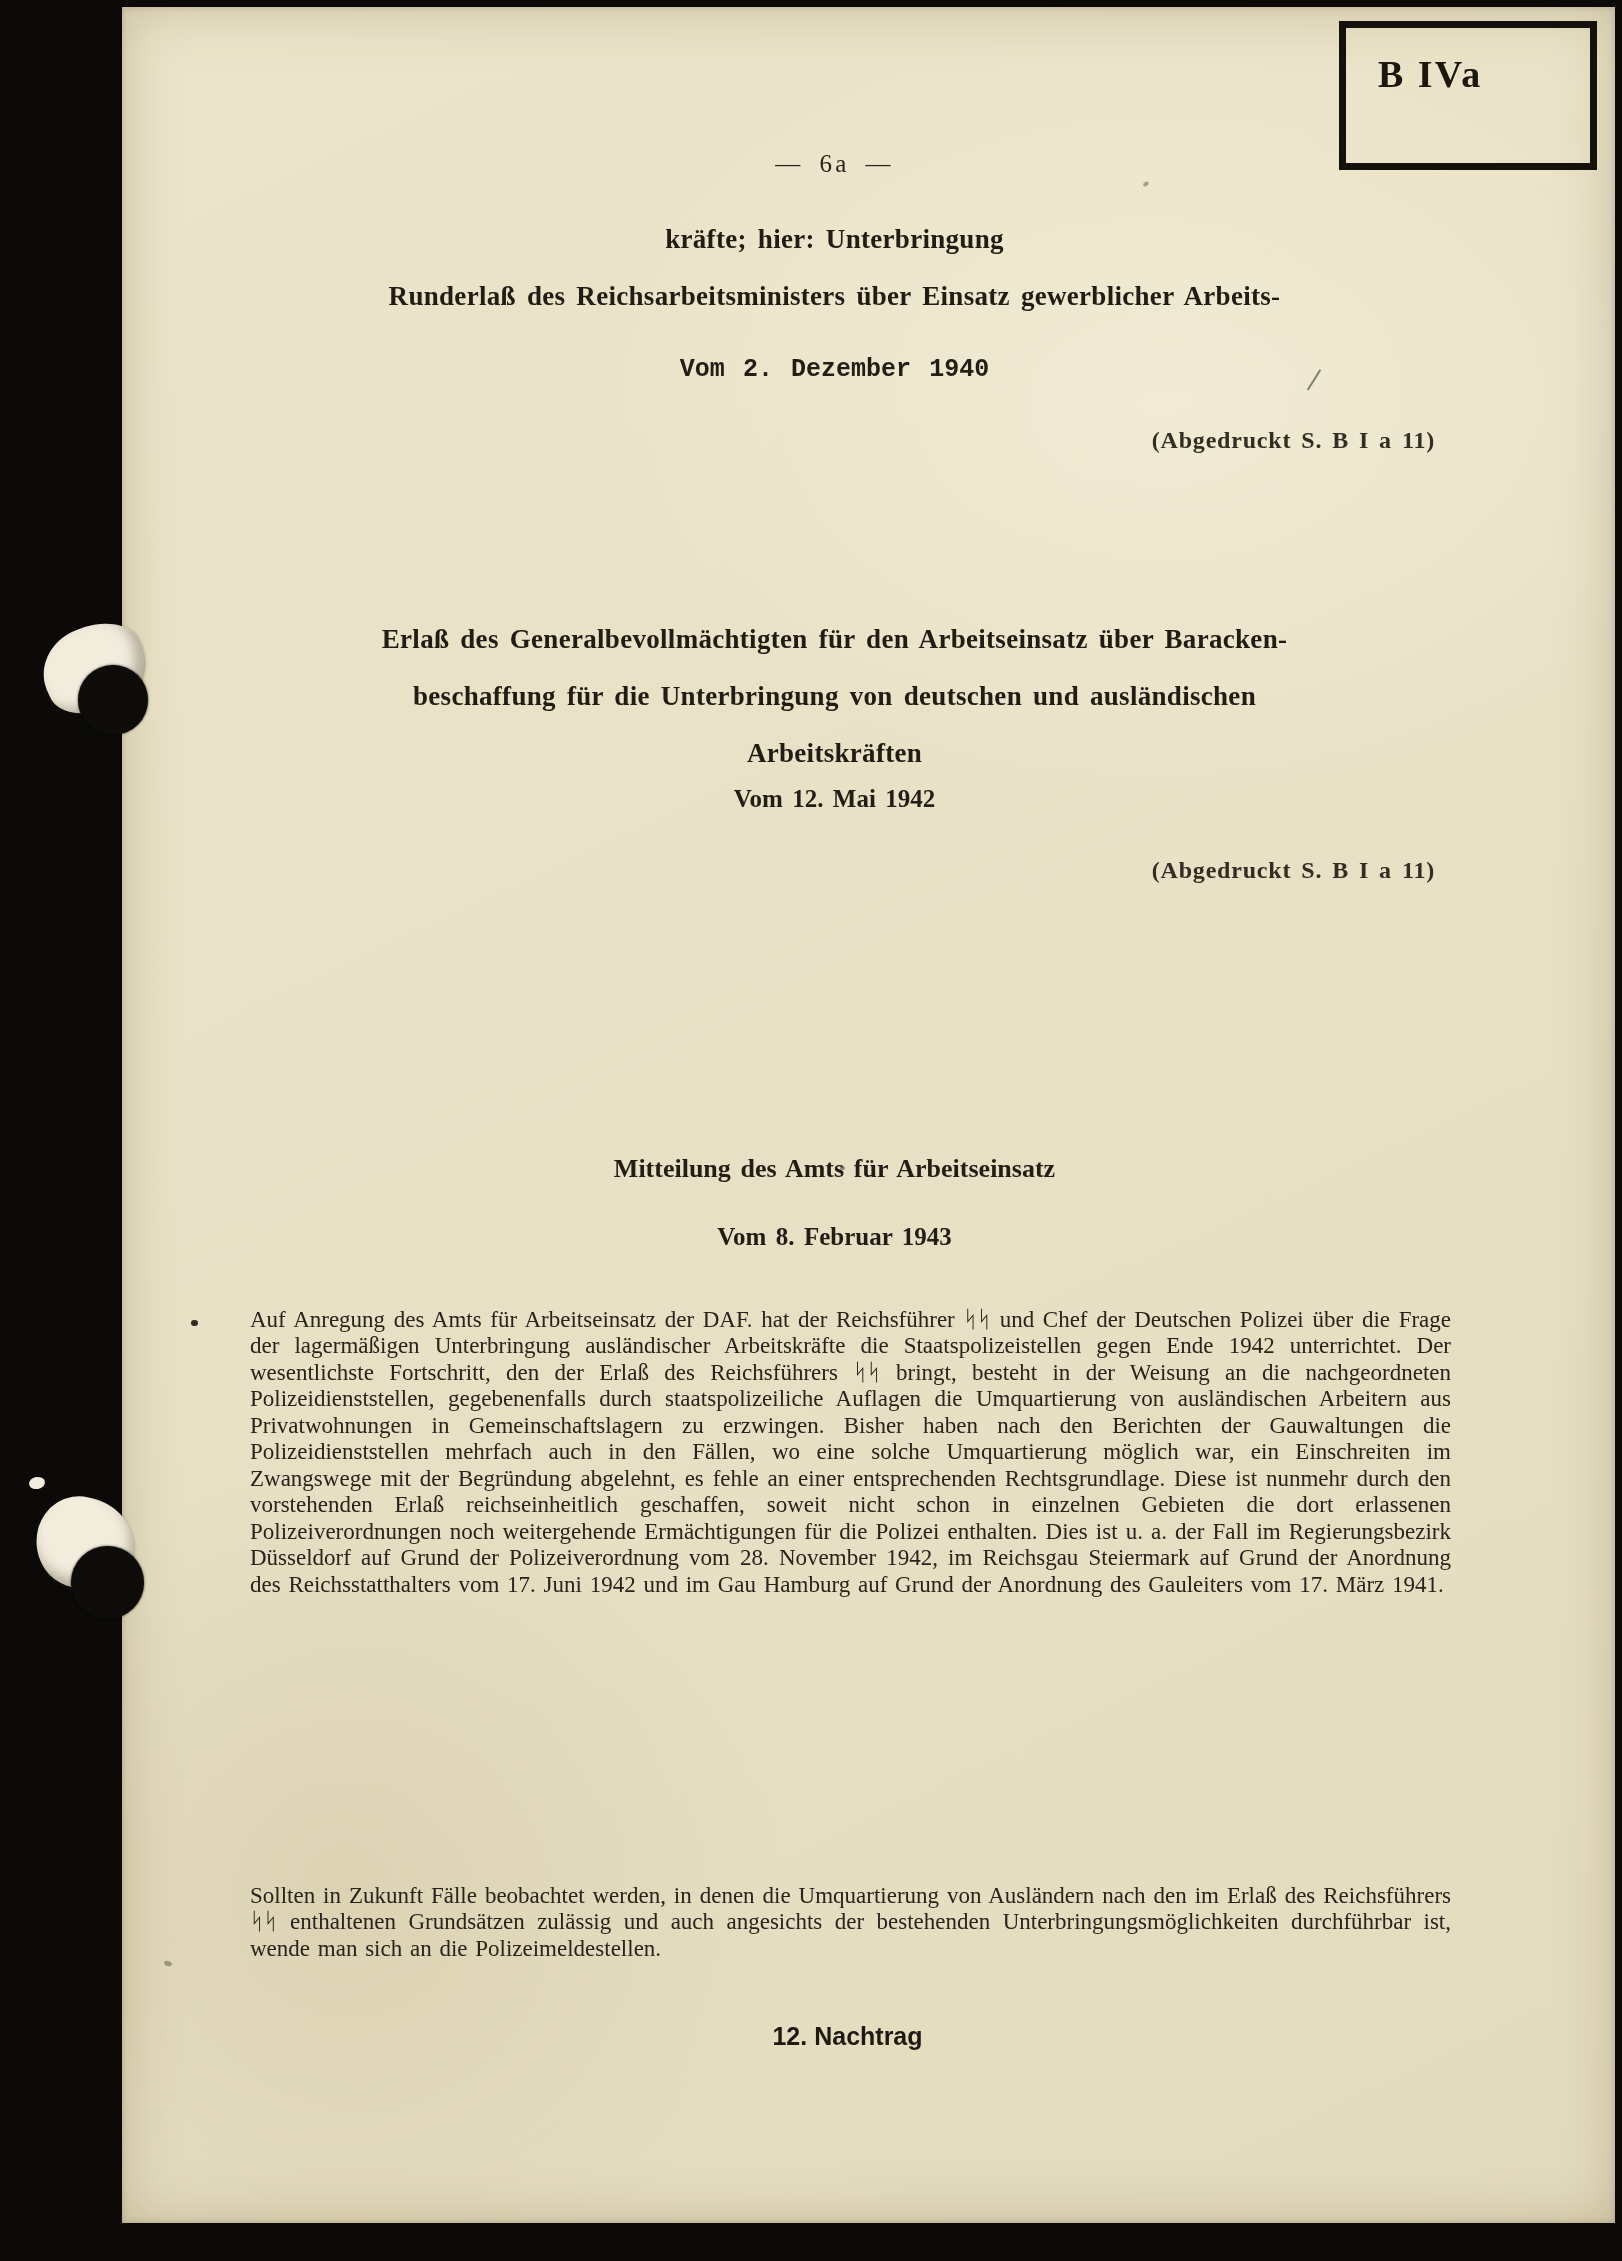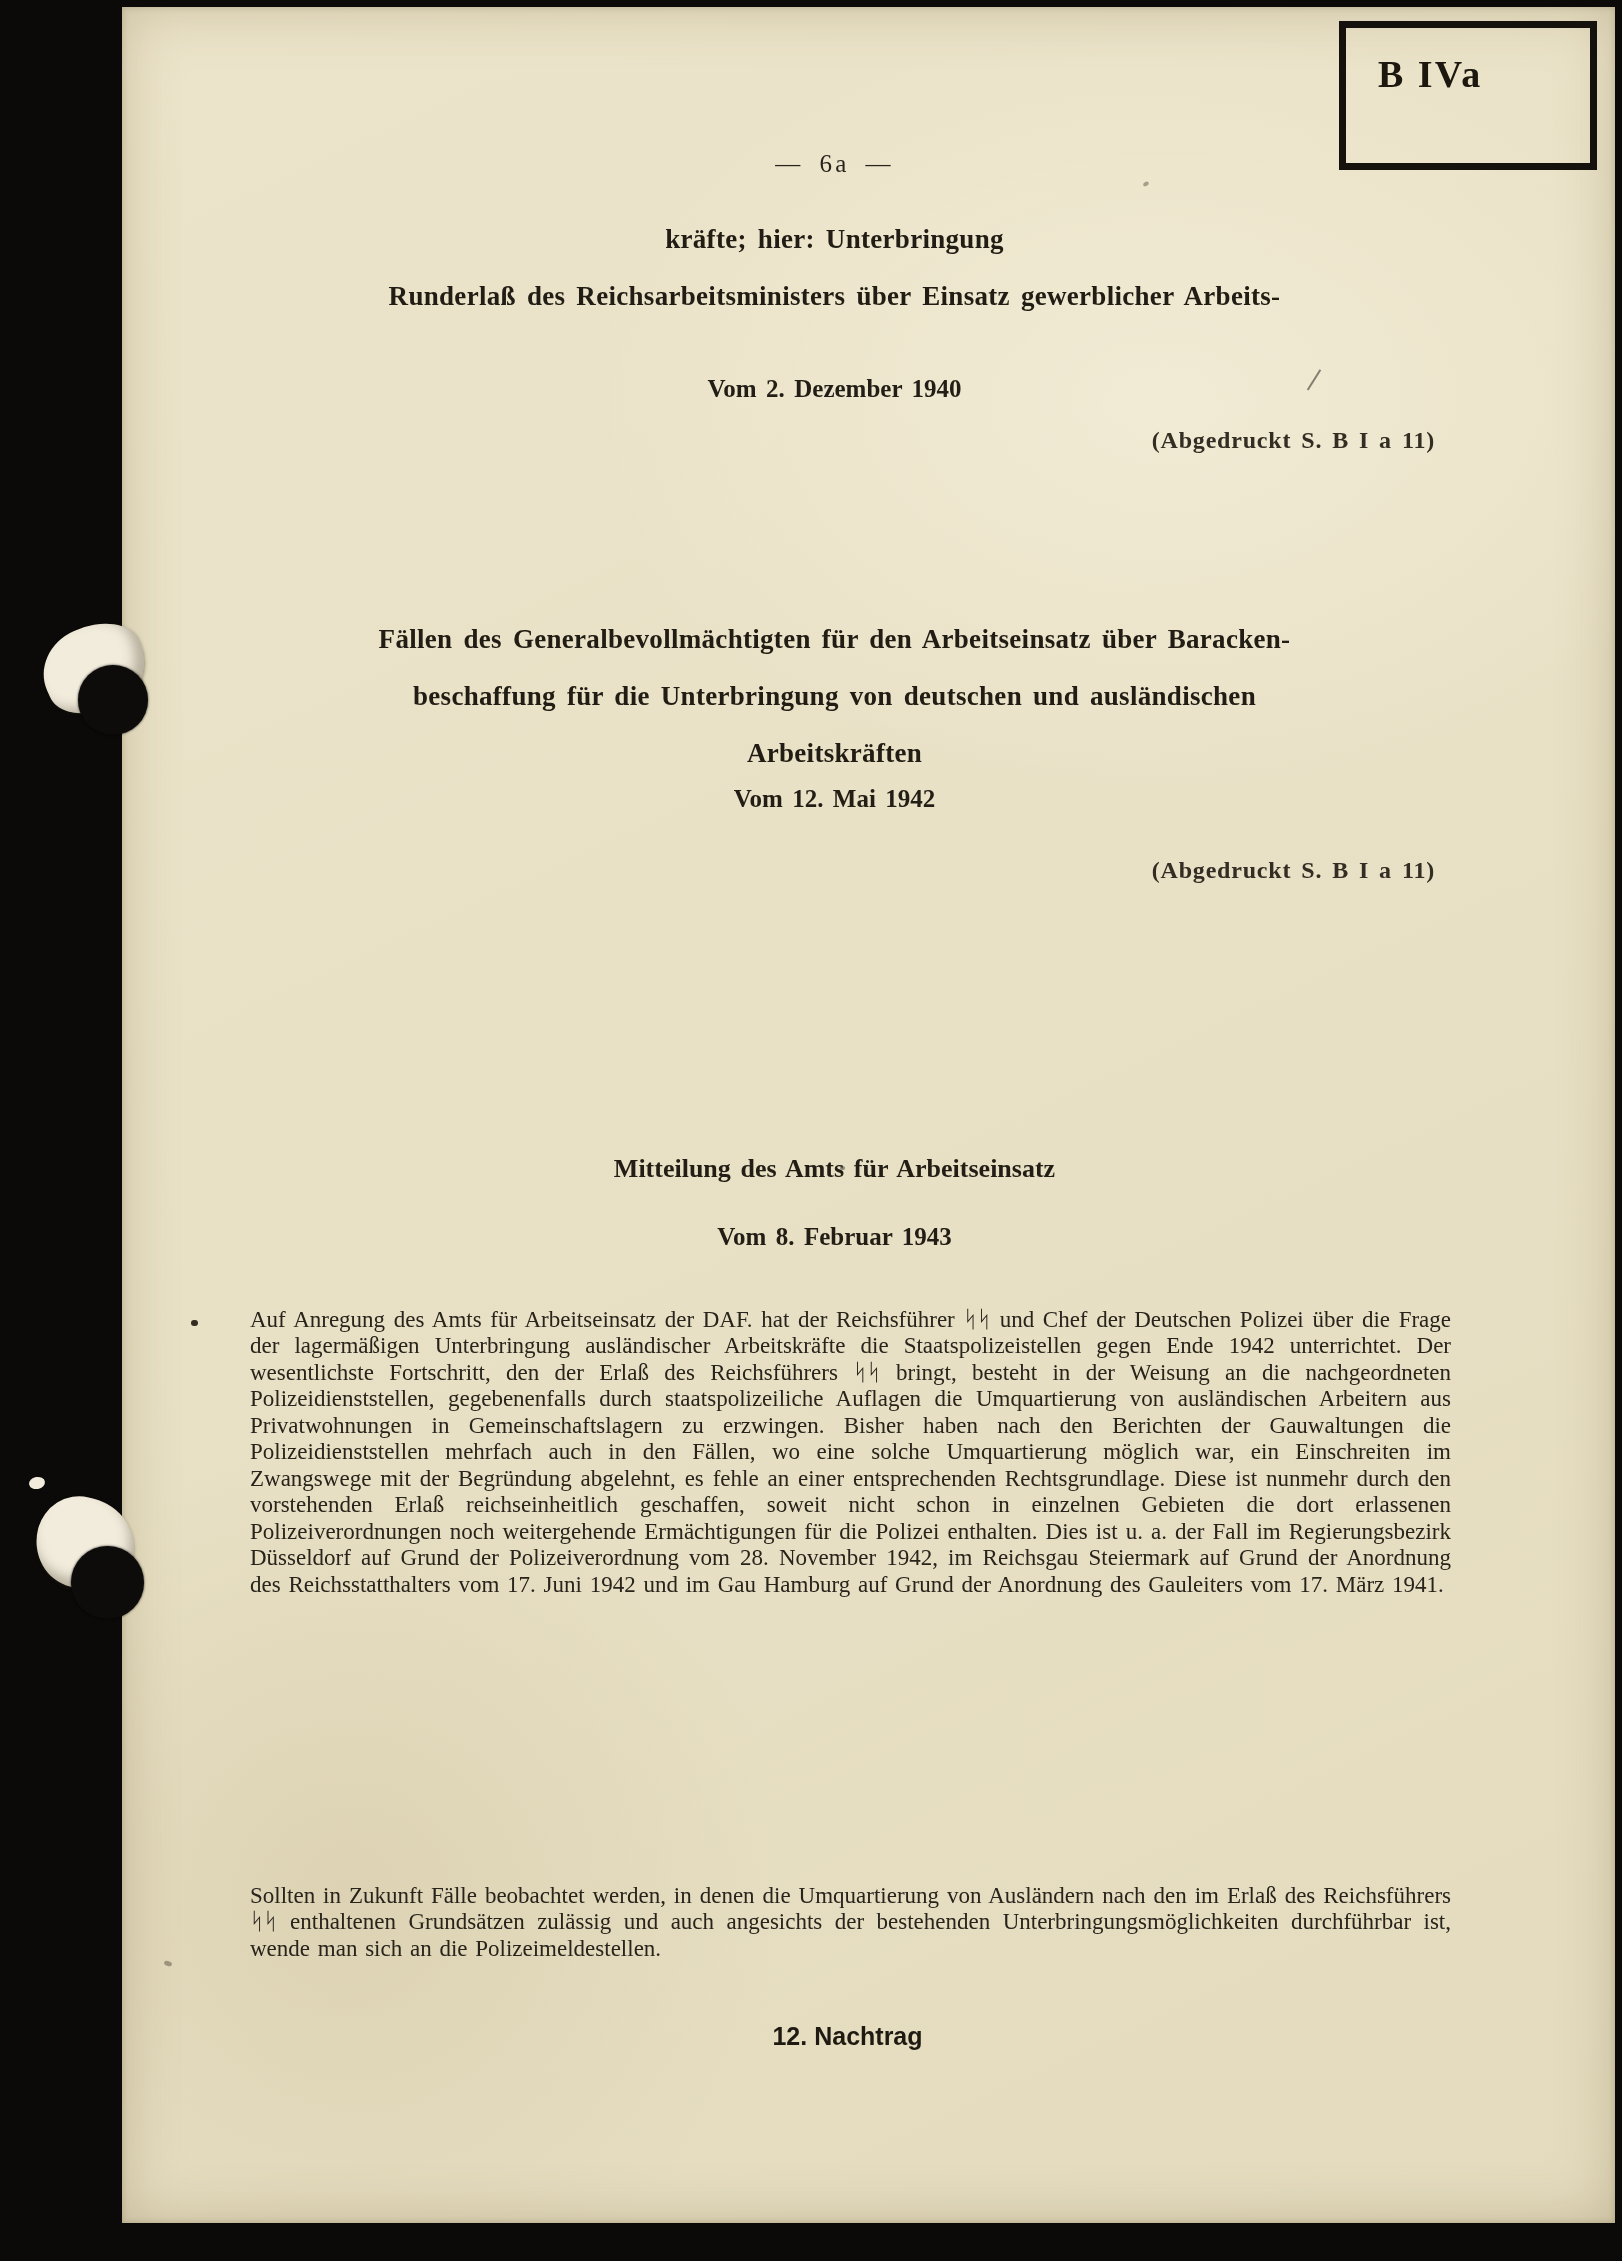--- a/index.html
+++ b/index.html
@@ -167,21 +167,21 @@
   .ink-speck-3 {
     position: absolute; left: 42px; top: 1954px;
     width: 8px; height: 4.9px; border-radius: 50%;
     background: #3a342a; opacity: 0.4;
     transform: rotate(20deg);
   }
 
   
   #pn        { top: 143px; }
   #s0-title  { top: 204px; }
-  #s0-date   { top: 366px; }
+  #s0-date   { top: 347px; font-family: Liberation Mono, monospace; }
   #s0-ref    { top: 417px; }
   #s1-title  { top: 604px; }
   #s1-date   { top: 776px; }
   #s1-ref    { top: 847px; }
   #s2-title  { top: 1024px; }
   #s2-sub    { top: 1146px; }
   #s2-date   { top: 1214px; }
   #p1        { top: 1300px; }
   #p2        { top: 1876px; }
 </style>
@@ -201,21 +201,21 @@
     <div id="pn" class="page-number">— 6a —</div>
 
     <div id="s0-title" class="sec-title">
       <div>kräfte; hier: Unterbringung</div>
       <div>Runderlaß des Reichsarbeitsministers über Einsatz gewerblicher Arbeits-</div>
     </div>
     <div id="s0-date" class="sec-date">Vom 2. Dezember 1940</div>
     <div id="s0-ref" class="sec-ref">(Abgedruckt S. B I a 11)</div>
 
     <div id="s1-title" class="sec-title">
-      <div>Fällen des Generalbevollmächtigten für den Arbeitseinsatz über Baracken-</div>
+      <div>Erlaß des Generalbevollmächtigten für den Arbeitseinsatz über Baracken-</div>
       <div>beschaffung für die Unterbringung von deutschen und ausländischen</div>
       <div>Arbeitskräften</div>
     </div>
     <div id="s1-date" class="sec-date">Vom 12. Mai 1942</div>
     <div id="s1-ref" class="sec-ref">(Abgedruckt S. B I a 11)</div>
 
     <div id="s2-sub" class="sec-subtitle">Mitteilung des Amts für Arbeitseinsatz</div>
     <div id="s2-date" class="sec-date">Vom 8. Februar 1943</div>
 
     <div id="p1" class="body-par" lang="de">Auf Anregung des Amts für Arbeitseinsatz der DAF. hat der Reichsführer ᛋᛋ und Chef der Deutschen Polizei über die Frage der lagermäßigen Unterbringung ausländischer Arbeitskräfte die Staatspolizeistellen gegen Ende 1942 unterrichtet. Der wesentlichste Fortschritt, den der Erlaß des Reichsführers ᛋᛋ bringt, besteht in der Weisung an die nachgeordneten Polizeidienststellen, gegebenenfalls durch staatspolizeiliche Auflagen die Umquartierung von ausländischen Arbeitern aus Privatwohnungen in Gemeinschaftslagern zu erzwingen. Bisher haben nach den Berichten der Gauwaltungen die Polizeidienststellen mehrfach auch in den Fällen, wo eine solche Umquartierung möglich war, ein Einschreiten im Zwangswege mit der Begründung abgelehnt, es fehle an einer entsprechenden Rechtsgrundlage. Diese ist nunmehr durch den vorstehenden Erlaß reichseinheitlich geschaffen, soweit nicht schon in einzelnen Gebieten die dort erlassenen Polizeiverordnungen noch weitergehende Ermächtigungen für die Polizei enthalten. Dies ist u. a. der Fall im Regierungsbezirk Düsseldorf auf Grund der Polizeiverordnung vom 28. November 1942, im Reichsgau Steiermark auf Grund der Anordnung des Reichsstatthalters vom 17. Juni 1942 und im Gau Hamburg auf Grund der Anordnung des Gauleiters vom 17. März 1941.</div>

